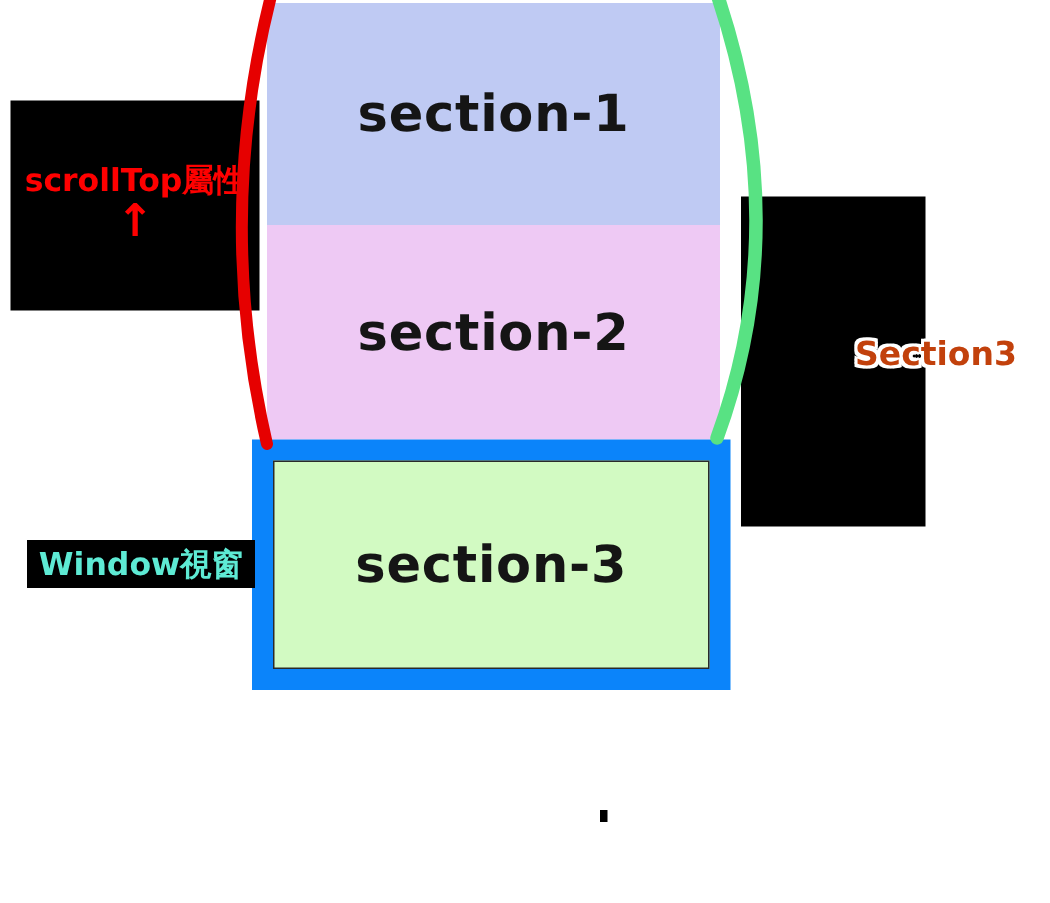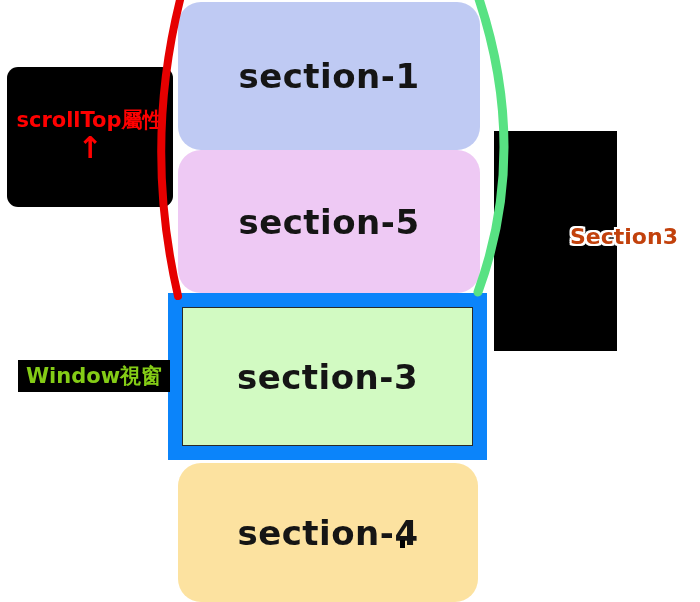--- a/index.html
+++ b/index.html
@@ -3,21 +3,21 @@
 <meta charset="utf-8">
 <style>
   html,body{margin:0;padding:0;background:#ffffff;}
   #stage{
     position:relative;width:700px;height:602px;background:#ffffff;overflow:hidden;
     font-family:"DejaVu Sans","Liberation Sans",sans-serif;
   }
   .abs{position:absolute;}
   .section{
     display:flex;align-items:center;justify-content:center;
-    font-weight:700;font-size:34px;color:#151515;letter-spacing:0.5px;border-radius:23px;
+    font-weight:700;font-size:34px;color:#151515;letter-spacing:0.5px;
   }
   .sec1{left:178px;top:2px;width:302px;height:148px;}
   .sec2{left:178px;top:150px;width:302px;height:143px;}
   .sec4{left:178px;top:463px;width:300px;height:139px;}
   .window-frame{left:168px;top:293px;width:319px;height:167px;}
   .window-inner{
     position:absolute;left:14px;top:14px;right:14px;bottom:14px;
     border:1px solid #2a2a2a;
     display:flex;align-items:center;justify-content:center;
     font-weight:700;font-size:34px;color:#151515;letter-spacing:0.5px;
@@ -49,44 +49,41 @@
 </head>
 <body>
 
 <div id="stage">
 
   <div class="abs section sec1" style="background-color: rgb(191, 202, 243);">
     <span>section-1</span>
   </div>
 
   <div class="abs section sec2" style="background-color: rgb(238, 201, 244);">
-    <span>section-5</span>
+    <span>section-2</span>
   </div>
 
-  <div class="abs callout left-callout" style="color: rgb(255, 0, 0); border-radius: 11px;">
+  <div class="abs callout left-callout" style="color: rgb(255, 0, 0);">
     <div class="t">scrollTop屬性</div>
     <div class="arrow">↑</div>
   </div>
 
   <div class="abs callout right-callout"></div>
   <div class="abs right-callout-text">Section3</div>
 
   <div class="abs window-frame" style="background-color: rgb(11, 132, 250);">
     <div class="window-inner" style="background-color: rgb(210, 250, 194);">
       <span>section-3</span>
     </div>
   </div>
 
-  <div class="abs callout window-callout" style="color: #84cc16;">
+  <div class="abs callout window-callout" style="color: #5eead4;">
     <span>Window視窗</span>
   </div>
 
-  <div class="abs section sec4" style="background-color: rgb(252, 226, 160);">
-    <span>section-4</span>
-  </div>
 
   <div class="abs stray-mark"></div>
 
   <svg class="overlay" width="700" height="602" viewBox="0 0 700 602">
     <path d="M 181 -4 Q 143 145 178 296" fill="none" stroke-width="8" stroke-linecap="round" style="stroke: rgb(230, 0, 0);"></path>
     <path d="M 478 -4 Q 530 150 478 292" fill="none" stroke-width="9" stroke-linecap="round" style="stroke: rgb(88, 226, 131);"></path>
   </svg>
 
 </div>
 

